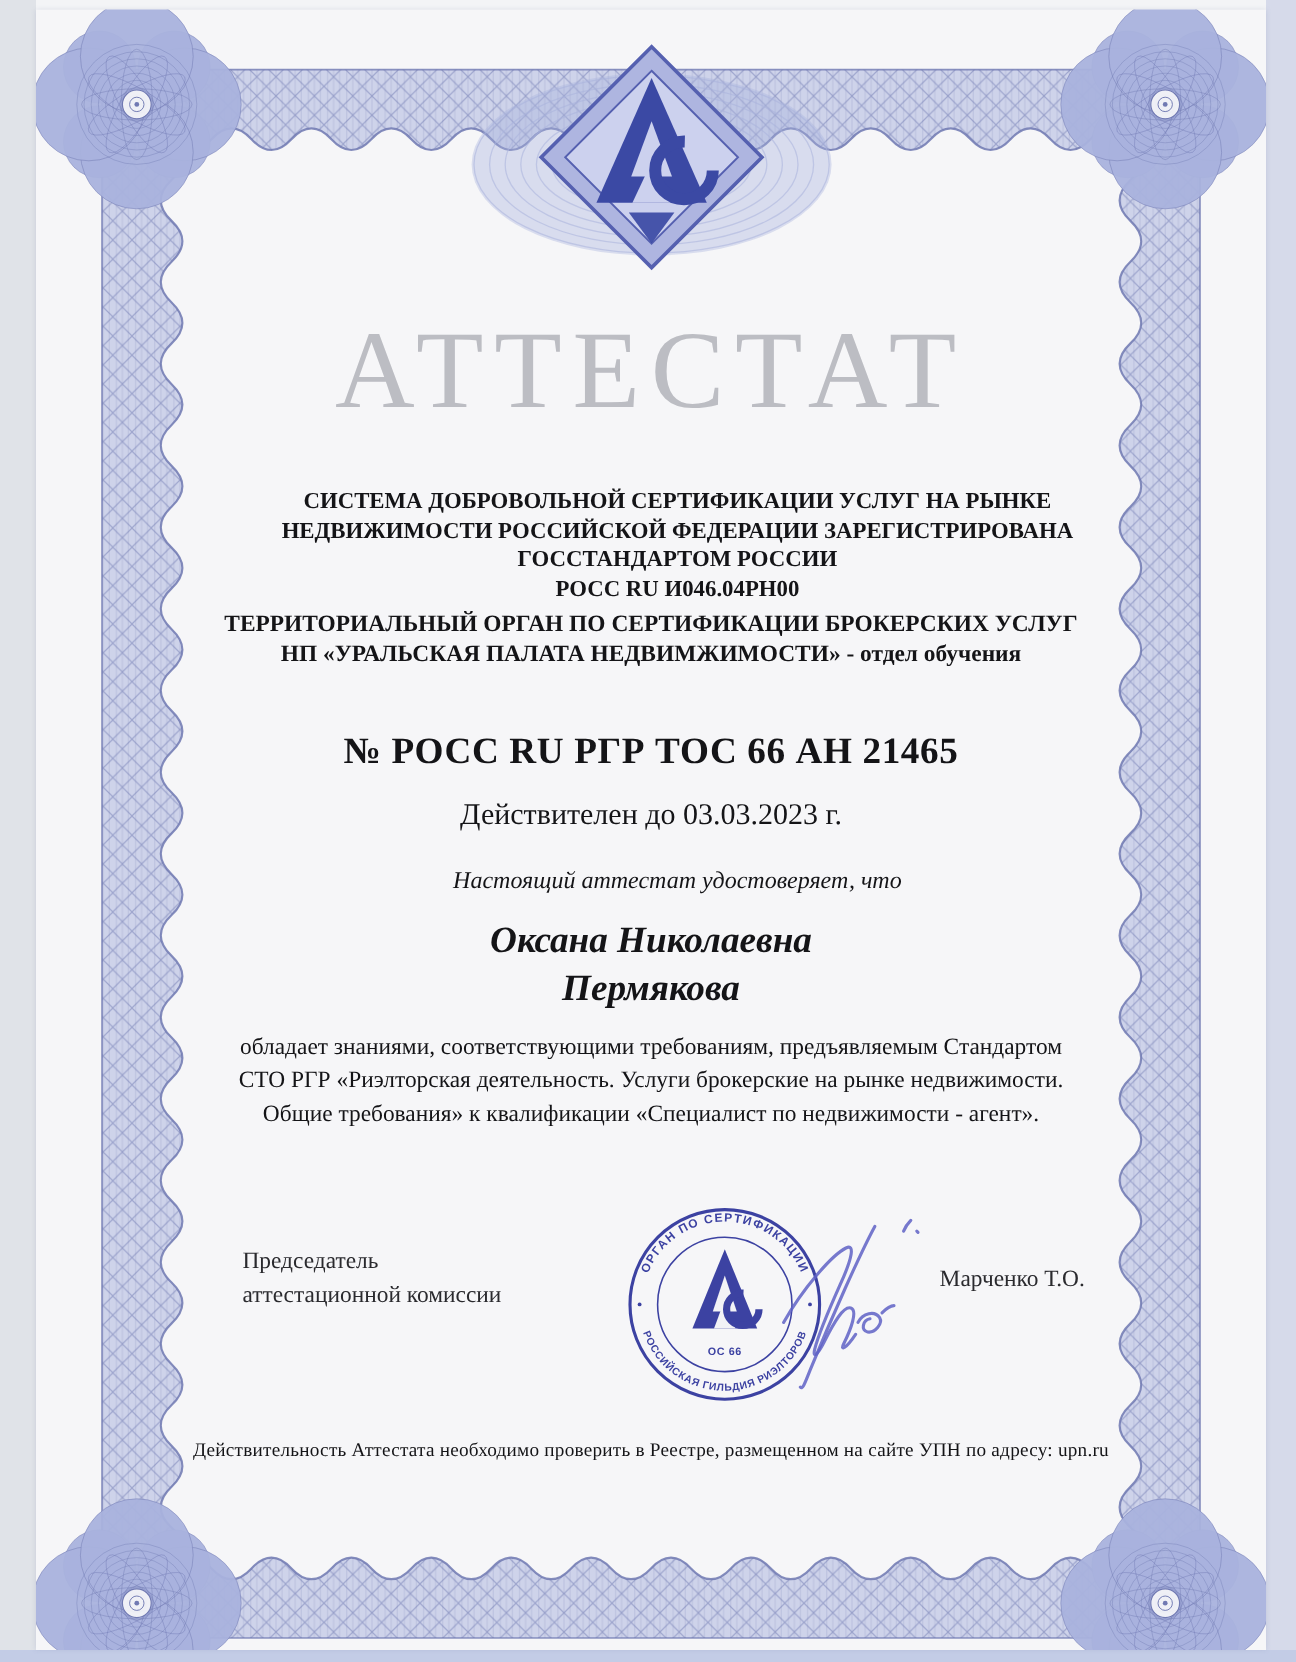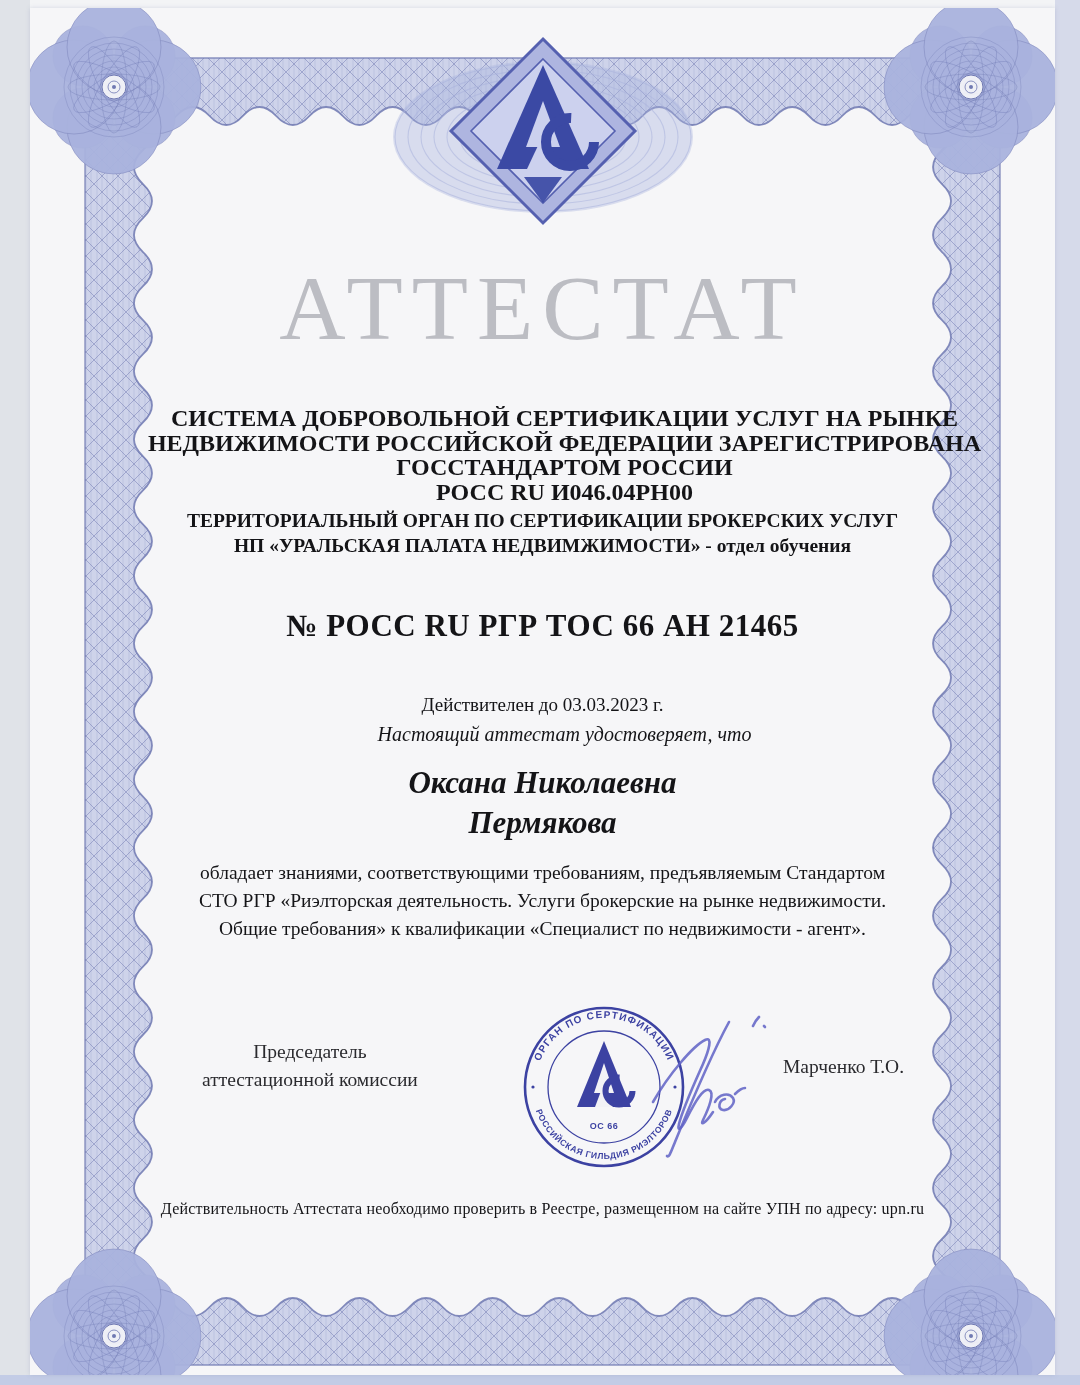--- a/index.html
+++ b/index.html
@@ -6,29 +6,29 @@
   .stage{position:relative;width:1080px;height:1385px;background:#f3f4f6;overflow:hidden;
          font-family:"Liberation Serif","DejaVu Serif",serif;}
   .strip-left{position:absolute;left:0;top:0;width:30px;height:1385px;background:#e0e3e8;}
   .strip-right{position:absolute;right:0;top:0;width:25px;height:1385px;background:#d6daea;}
   .strip-bottom{position:absolute;left:0;bottom:0;width:1080px;height:10px;background:#c3cce6;}
   .doc{position:absolute;left:30px;top:8px;width:1025px;height:1367px;background:#f6f6f8;
        box-shadow:0 0 4px rgba(120,130,170,.25);}
   .decor{position:absolute;left:0;top:0;width:1025px;height:1367px;z-index:1;}
   .tblock{position:absolute;left:0;right:0;text-align:center;z-index:2;color:var(--text-black);}
   .title{top:252px;font-size:92px;line-height:1.05;letter-spacing:9px;color:var(--title-gray);font-weight:400;}
-  .reg{top:398px;font-weight:bold;font-size:24px;line-height:24.5px;padding-left:44px;}
+  .reg{top:398px;font-weight:bold;font-size:19px;line-height:24.5px;padding-left:44px;}
   .auth{top:500px;font-weight:bold;font-size:19.5px;line-height:25px;}
   .number{top:600px;font-weight:bold;font-size:31px;letter-spacing:.5px;}
-  .valid{top:686px;font-size:19px;}
+  .valid{top:658px;font-size:25px;}
   .intro{top:715px;font-size:20px;font-style:italic;padding-left:44px;}
   .holder{top:755px;font-size:31px;font-weight:bold;font-style:italic;line-height:40px;}
   .qual{top:851px;font-size:19.5px;line-height:28px;}
   .footer{top:1192px;font-size:16px;letter-spacing:.2px;}
-  .sig-role{position:absolute;left:172px;top:1030px;z-index:2;font-size:19.5px;line-height:28px;color:#2a2a2e;text-align:center;}
+  .sig-role{position:absolute;left:172px;top:1030px;z-index:2;font-size:19.5px;line-height:28px;color:#2a2a2e;}
   .sig-name{position:absolute;left:753px;top:1048px;z-index:2;font-size:19.5px;color:#2a2a2e;}
   .stamp{position:absolute;left:490px;top:995px;width:168px;height:168px;z-index:2;opacity:.92;}
   .stamp .ln{stroke:var(--stamp-navy);fill:none;}
   .stamp .tx{fill:var(--stamp-navy);font-family:"Liberation Sans","DejaVu Sans",sans-serif;font-weight:bold;}
   .stamp .solid{fill:var(--stamp-navy);}
   .stamp .cut{fill:#f2f2f6;}
   .signature{position:absolute;left:585px;top:1000px;width:160px;height:160px;z-index:3;}
   .signature path{stroke:var(--signature-ink);fill:none;stroke-width:2.6;stroke-linecap:round;opacity:.85;}
 </style>
 </head>

